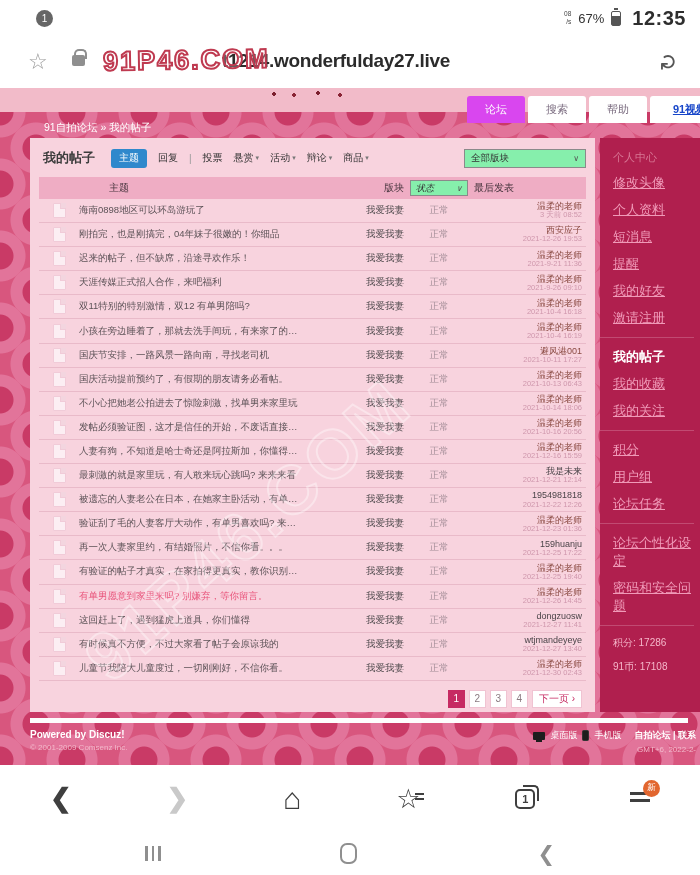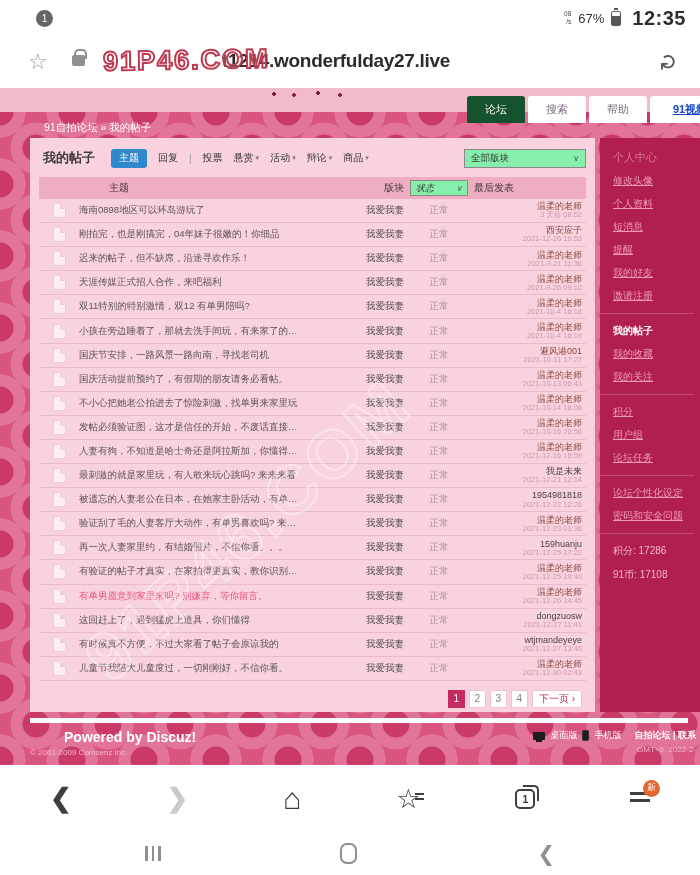--- a/index.html
+++ b/index.html
@@ -44,21 +44,21 @@
     background-image:
       radial-gradient(circle at 36px 36px, #c93a66 13px, #e2749a 14px, #e2749a 25px, rgba(0,0,0,0) 26px),
       radial-gradient(circle at 0px 0px, #c93a66 13px, #e2749a 14px, #e2749a 25px, rgba(0,0,0,0) 26px),
       radial-gradient(circle at 72px 0px, #c93a66 13px, #e2749a 14px, #e2749a 25px, rgba(0,0,0,0) 26px),
       radial-gradient(circle at 0px 72px, #c93a66 13px, #e2749a 14px, #e2749a 25px, rgba(0,0,0,0) 26px),
       radial-gradient(circle at 72px 72px, #c93a66 13px, #e2749a 14px, #e2749a 25px, rgba(0,0,0,0) 26px);
     background-size:72px 72px; }
   .nav-tabs { position:absolute; top:8px; right:-30px; display:flex; gap:3px; z-index:6; }
   .nav-tab { min-width:58px; height:27px; background:#fff; border-radius:3px 3px 0 0;
     display:flex; align-items:center; justify-content:center; font-size:11px; color:#7a6b7f; padding:0 10px; }
-  .nav-tab.active { background:#14532d; color:#fff; }
+  .nav-tab.active { background:#d946ef; color:#fff; }
   .nav-tab.linkstyle { color:#1746c9; font-weight:bold; text-decoration:underline; min-width:80px; }
   .breadcrumb { position:absolute; top:33px; left:44px; z-index:5; color:#fff; font-size:10.5px; }
   
   .content-card { position:absolute; left:30px; top:50px; width:565px; height:574px;
     background:#f8d3de; z-index:1; padding:7px 9px; }
   .title-row { display:flex; align-items:center; height:26px; }
   .page-title { font-size:13px; font-weight:600; color:#3d3d3d; margin-left:4px; }
   .filter-tabs { display:flex; align-items:center; gap:11px; margin-left:16px; font-size:10px; color:#333; }
   .ftab { cursor:default; display:flex; align-items:center; gap:2px; }
   .ftab.active { background:#2f88cc; color:#fff; padding:2.5px 8px; border-radius:3px; }
@@ -96,28 +96,28 @@
   .pg.active { background:#c62a62; border-color:#c62a62; color:#fff; }
   .pg.next { padding:0 6px; color:#c62a62; }
   
   .diag-watermark { position:absolute; left:95px; top:540px; z-index:2; font-size:68px; font-weight:bold;
     letter-spacing:4px; color:rgba(255,255,255,0.06); -webkit-text-stroke:2px rgba(255,255,255,0.38);
     transform:rotate(-42deg); transform-origin:left center; pointer-events:none; white-space:nowrap; }
   
   .sidebar { position:absolute; left:600px; top:50px; width:100px; height:574px; background:#b01f4e;
     z-index:3; padding:12px 6px 0 13px; overflow:hidden; }
   .sb-title { color:#d87795; font-size:11px; margin-bottom:4px; }
-  .sb-link { display:block; color:#f09ab8; font-size:10px; text-decoration:underline; margin:9px 0; cursor:pointer; }
+  .sb-link { display:block; color:#f09ab8; font-size:13px; text-decoration:underline; margin:9px 0; cursor:pointer; }
   .sb-link.current { color:#ffffff; font-weight:bold; text-decoration:none; }
   .sb-divider { border-top:1px solid #c14a72; margin:10px 0 10px -13px; }
   .sb-stat { color:#f5b7ca; font-size:10px; margin:10px 0; }
   
   .white-strip { position:absolute; left:30px; right:12px; top:630px; height:5px; background:#fdfdfd; z-index:4; }
   .site-footer-left { position:absolute; left:30px; top:641px; z-index:4; }
-  .powered { color:#fff; font-size:14px; font-weight:bold;margin-left:34px; }
+  .powered { color:#fff; font-size:10px; font-weight:bold; }
   .copyright { color:#f3b9cb; font-size:8px; margin-top:3px; }
   .site-footer-right { position:absolute; right:4px; top:641px; z-index:4; text-align:right; }
   .sfr-line1 { display:flex; align-items:center; justify-content:center; gap:5px; color:#fff; font-size:9px; }
   .mini-monitor { position:relative; width:12px; height:8px; background:#1d1d1d; border-radius:1px; }
   .mini-monitor:after { content:""; position:absolute; left:3px; bottom:-2px; width:6px; height:2px; background:#1d1d1d; }
   .mini-phone { width:7px; height:11px; background:#1d1d1d; border-radius:1.5px; border:1px solid #333; }
   .site-name { font-weight:bold; margin-left:8px; }
   .gmt { color:#f3b9cb; font-size:8px; margin-top:3px; }
   
   .toolbar { position:absolute; top:765px; left:0; right:0; height:67px; background:#fff;

